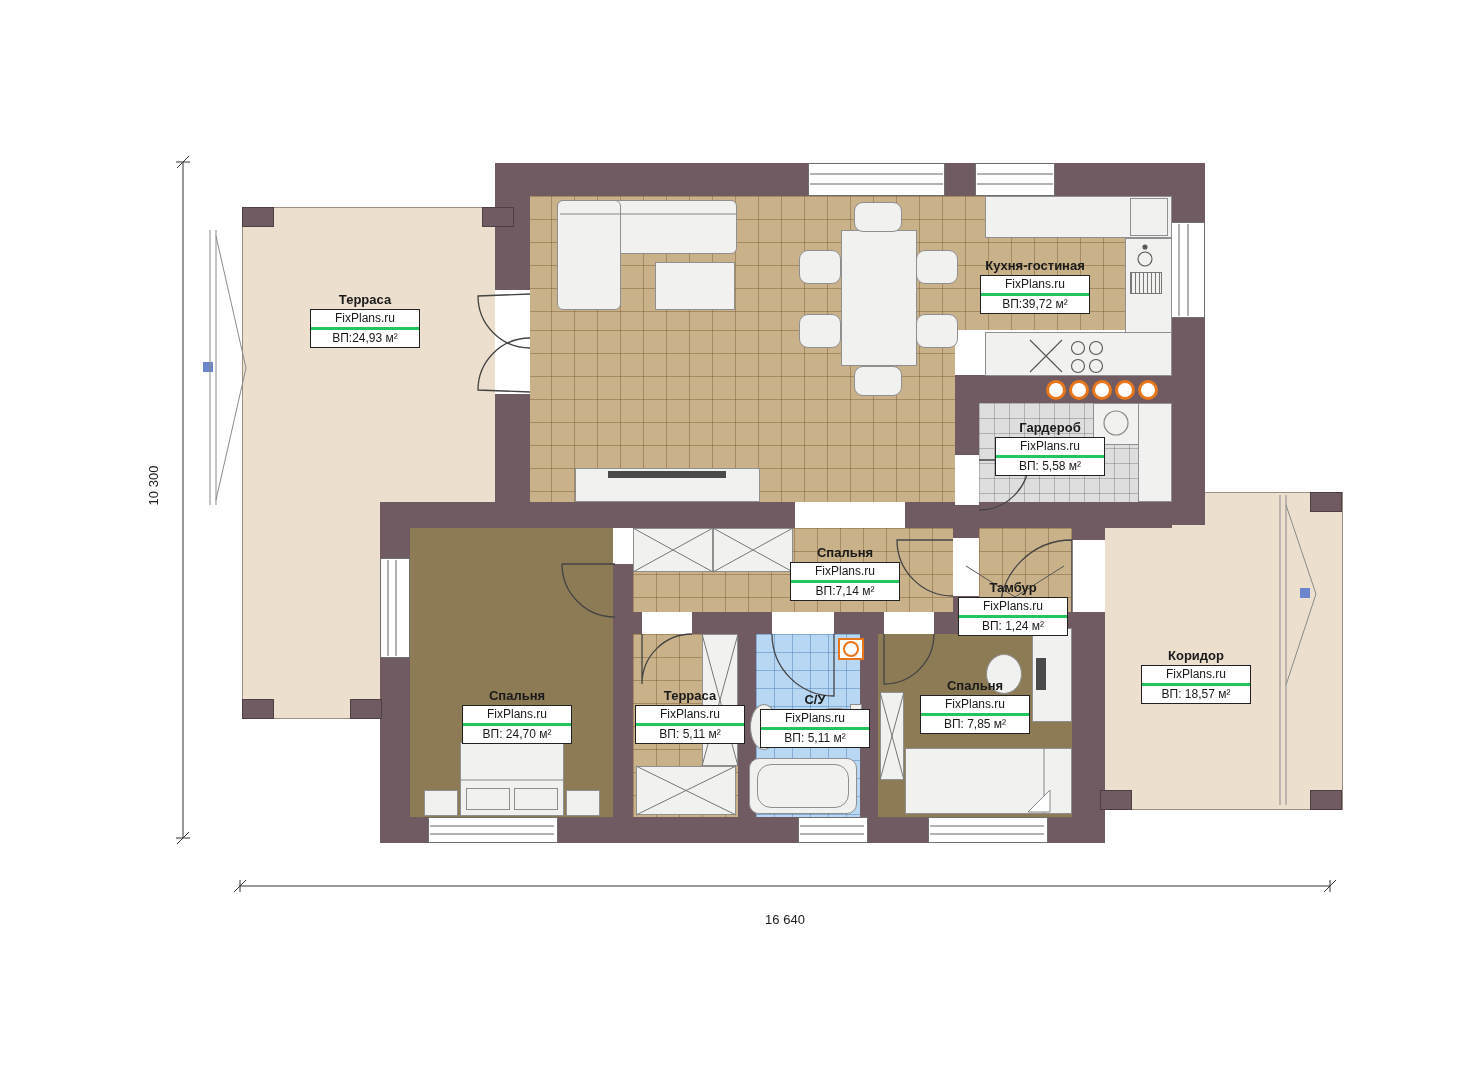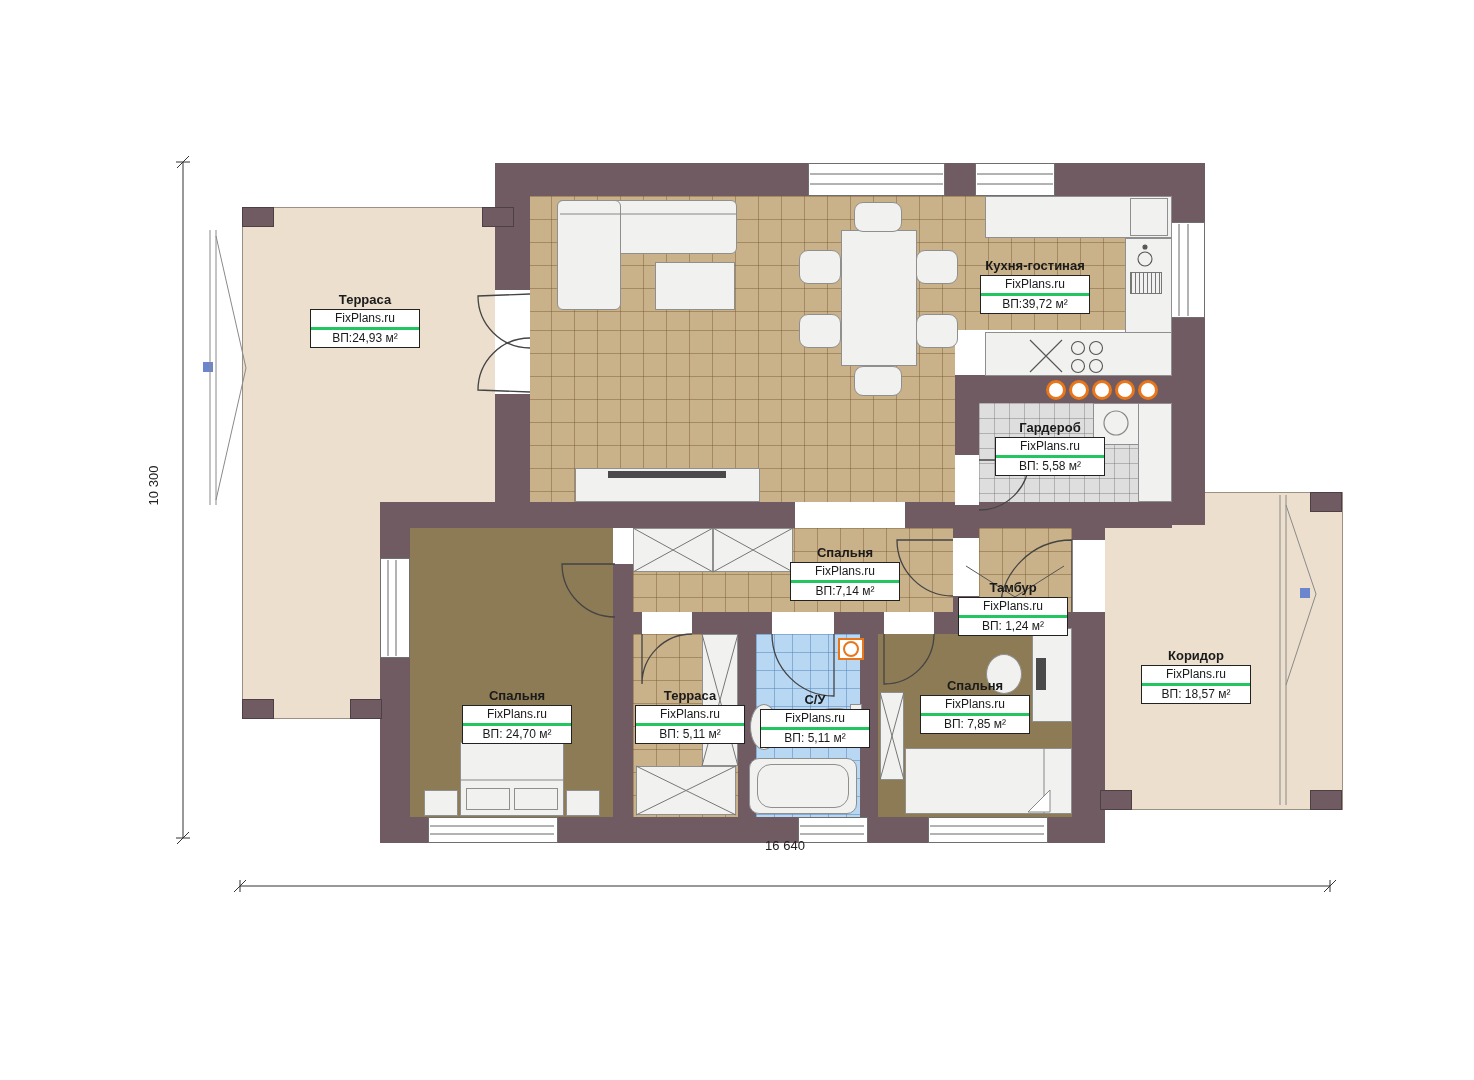--- a/index.html
+++ b/index.html
@@ -274,15 +274,15 @@
   </div>
   <div class="room-label" style="left:1141px;top:648px">
     <div class="room-name">Коридор</div>
     <div class="room-box">
       <div class="room-brand">FixPlans.ru</div>
       <div class="room-area">ВП: 18,57 м²</div>
     </div>
   </div>
 
   <div class="dim-label rot" style="left:123px;top:478px;width:60px">10 300</div>
-  <div class="dim-label" style="left:745px;top:838px;width:80px">16 640</div>
+  <div class="dim-label" style="left:745px;top:912px;width:80px">16 640</div>
 
 </div>
 
 </body></html>

